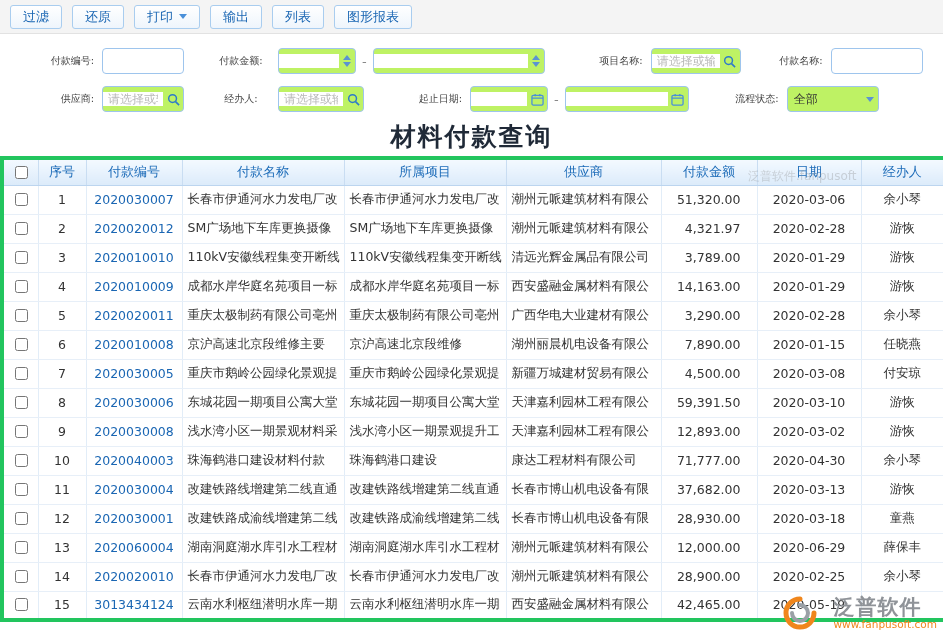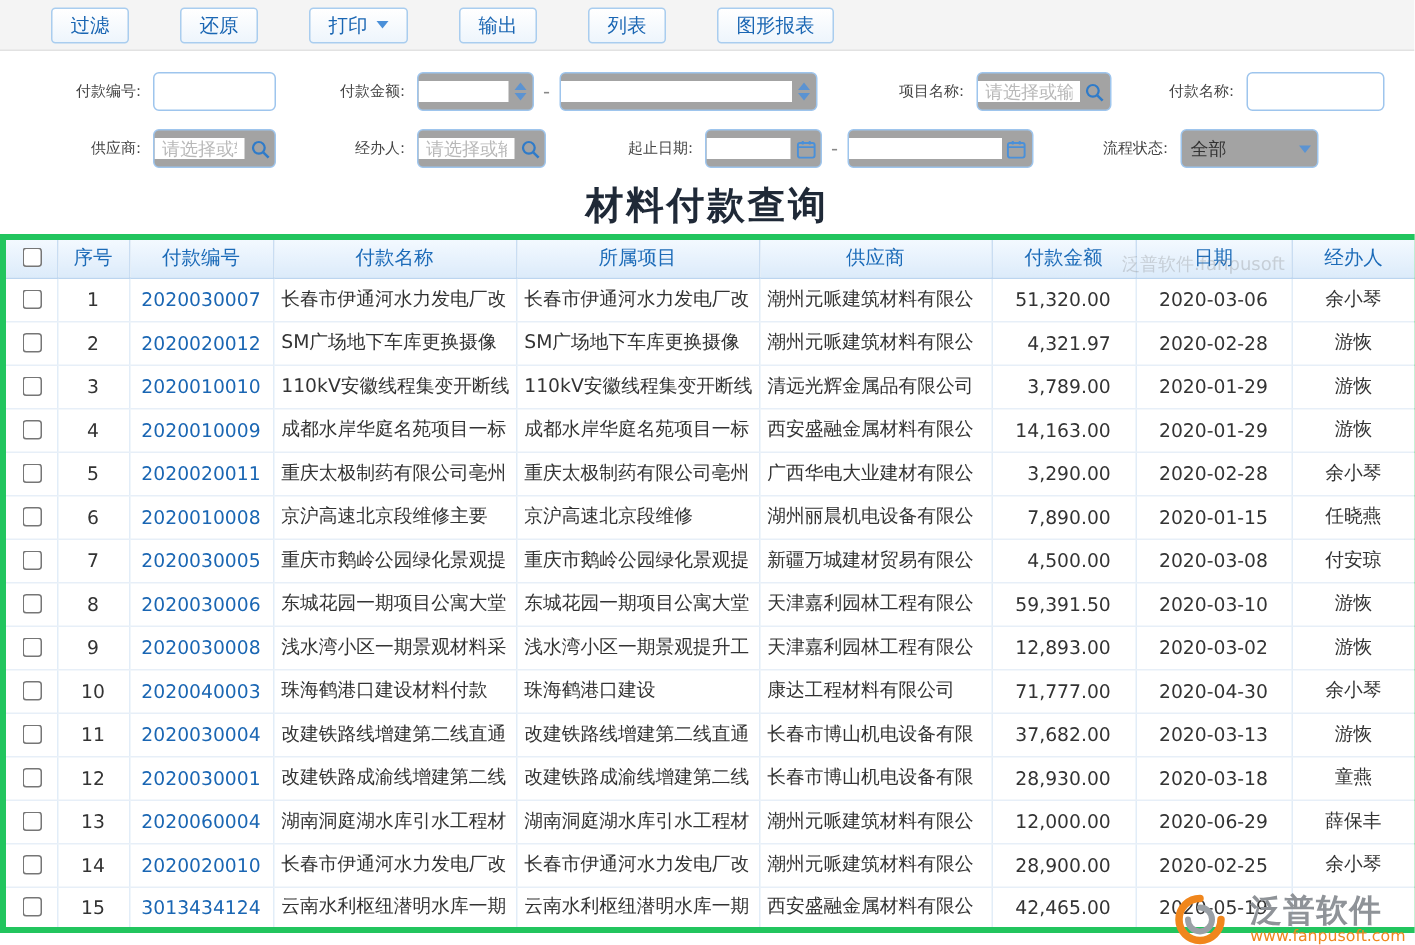--- a/index.html
+++ b/index.html
@@ -9,35 +9,35 @@
     background:#fff; font-family:"DejaVu Sans","Liberation Sans",sans-serif;
   }
   
   .toolbar {
     height:34px; background:#f4f4f4; border-bottom:1px solid #e2e2e2;
     display:flex; align-items:center; gap:10px; padding-left:10px;
   }
   .tbtn {
     display:inline-flex; align-items:center; gap:6px; height:24px; padding:0 12px;
     background:linear-gradient(#ffffff,#eef5fc); border:1px solid #a9cdef;
-    border-radius:3px; color:#1a66b3; font-size:13px; cursor:pointer; white-space:nowrap;margin-left:24px;
+    border-radius:3px; color:#1a66b3; font-size:13px; cursor:pointer; white-space:nowrap;
   }
   .caret-dn { width:0;height:0;border-left:4px solid transparent;border-right:4px solid transparent;border-top:5px solid #4a90d9; }
   
   .filters { padding:8px 0 2px; }
   .frow { display:flex; align-items:center; height:38px; padding-left:30px; }
   .flabel { font-size:10px; color:#454545; text-align:right; padding-right:8px; white-space:nowrap; }
-  .w72 { width:72px; } .w66 { width:66px; } .w62 { width:62px; }
+  .w72 { width:72px; } .w66 { width:66px;text-align:center; } .w62 { width:62px; }
   .tinput {
     height:26px; border:1px solid #9ec5ed; border-radius:4px; font-size:12px;
     padding:0 6px; color:#333; outline:none; background:#fff;
   }
   .combo {
     display:inline-flex; align-items:center; height:26px; border:1px solid #9ec5ed;
-    border-radius:4px; background:#a3a3a3; overflow:hidden;
+    border-radius:4px; background:#bef264; overflow:hidden;
   }
   .combo input { border:none; outline:none; flex:1; min-width:0; font-size:12px; padding:0 5px; color:#333; }
   .combo input::placeholder { color:#b9b9b9; }
   .icon-slot { width:20px; height:100%; display:flex; align-items:center; justify-content:center; flex:0 0 auto; cursor:pointer; }
   .spin { display:flex; flex-direction:column; align-items:center; justify-content:center; width:16px; height:100%; flex:0 0 auto; gap:2px; cursor:pointer; }
   .tri-up { width:0;height:0;border-left:4px solid transparent;border-right:4px solid transparent;border-bottom:5px solid #5b93d2; }
   .tri-dn { width:0;height:0;border-left:4px solid transparent;border-right:4px solid transparent;border-top:5px solid #5b93d2; }
   .sep { margin:0 6px; color:#888; font-size:13px; }
   .sel-val { flex:1; font-size:12px; color:#333; padding-left:6px; text-align:left; }
   .mg28 { margin-left:28px; } .mg36 { margin-left:36px; } .mg44 { margin-left:44px; }

